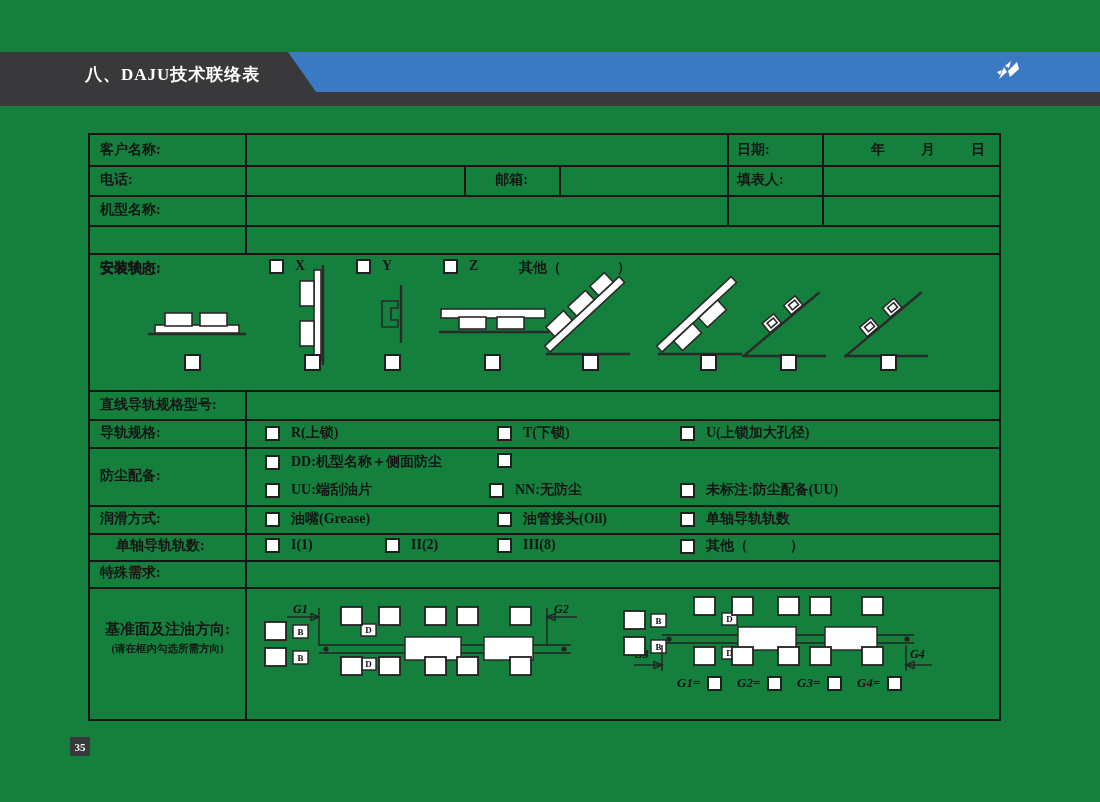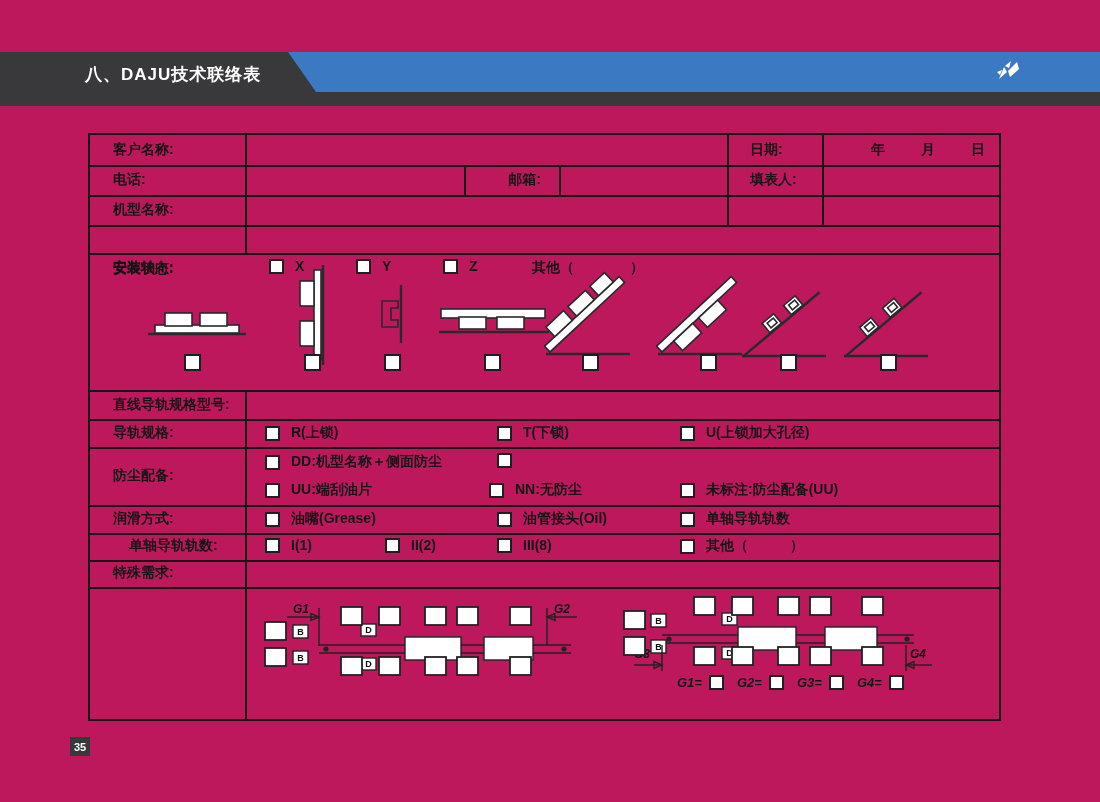--- a/index.html
+++ b/index.html
@@ -1,29 +1,29 @@
 <!DOCTYPE html>
 <html><head>
 <meta charset="utf-8">
 <style>
   html,body{margin:0;padding:0;background:#e8e8e8;}
-  .page{position:relative;width:1100px;height:802px;background:#be185d;overflow:hidden;
-        font-family:Liberation Sans, sans-serif;color:#151515;}
+  .page{position:relative;width:1100px;height:802px;background:#15803d;overflow:hidden;
+        font-family:Liberation Serif, serif;color:#151515;}
   
   .bar-dark{position:absolute;left:0;top:52px;width:1100px;height:54px;background:#39383a;}
   .bar-title{position:absolute;left:85px;top:63px;color:#fff;font-size:17px;font-weight:bold;letter-spacing:1px;}
   .bar-blue{position:absolute;left:288px;top:52px;width:812px;height:40px;background:#3c79c3;
             clip-path:polygon(0 0,100% 0,100% 100%,28px 100%);}
   .brand{position:absolute;right:80px;top:60px;display:flex;align-items:center;gap:5px;color:#fff;
          font-size:17px;font-weight:bold;letter-spacing:.5px;}
   
   .tbl{position:absolute;left:88px;top:133px;width:909px;height:584px;border:2.5px solid #151515;box-sizing:content-box;}
   .h{position:absolute;left:0;width:100%;border-top:2px solid #151515;pointer-events:none;}
   .v{position:absolute;border-left:2px solid #151515;pointer-events:none;}
-  .lab{position:absolute;font-size:14px;font-weight:bold;white-space:nowrap;margin-left:13px;}
+  .lab{position:absolute;font-size:14px;font-weight:bold;white-space:nowrap;}
   .opt{position:absolute;display:flex;align-items:center;gap:11px;font-size:14px;font-weight:bold;white-space:nowrap;}
   .cbx{width:15px;height:15px;border:2px solid #1f1f1f;background:#fff;box-sizing:border-box;flex:0 0 auto;}
   .cbx.abs{position:absolute;width:17px;height:17px;}
   .input-cell{position:absolute;}
   .fig{position:absolute;}
   .fig line,.fig path{stroke:#2a2a2a;stroke-width:1.6;fill:none;}
   .fig rect{stroke:#2a2a2a;stroke-width:1.6;fill:#fff;}
   .fig .thick{stroke-width:2.4;}
   .dsvg{position:absolute;}
   .dsvg line,.dsvg path{stroke:#222;stroke-width:1.4;fill:none;}
@@ -258,20 +258,24 @@
       <span>III(8)</span>
       </div>
     <div class="opt" style="left:590px;top:402px">
       <span class="cbx"></span>
       <span>其他（　　　）</span>
       </div>
 
     <div class="lab" style="left:10px;top:429px">特殊需求:</div>
     <div class="input-cell" style="left:157px;top:427px;width:750px;height:23px"></div>
 
+    <div class="datum-label">
+      <div class="main">基准面及注油方向:</div>
+      <div class="sub">(请在框内勾选所需方向)</div>
+    </div>
 
     <svg class="dsvg" style="left:167px;top:467px" width="325" height="78" viewBox="0 0 325 78">
       <text x="36" y="11">G1</text>
       <line x1="62" y1="6" x2="62" y2="44"></line>
         <line x1="30" y1="15" x2="60" y2="15"></line>
       <path d="M62 15 l-8 -3.5 v7 z" fill="#222" stroke="none"></path>
       <text x="297" y="11">G2</text>
       <line x1="290" y1="6" x2="290" y2="44"></line>
         <line x1="292" y1="15" x2="320" y2="15"></line>
       <path d="M290 15 l8 -3.5 v7 z" fill="#222" stroke="none"></path>

